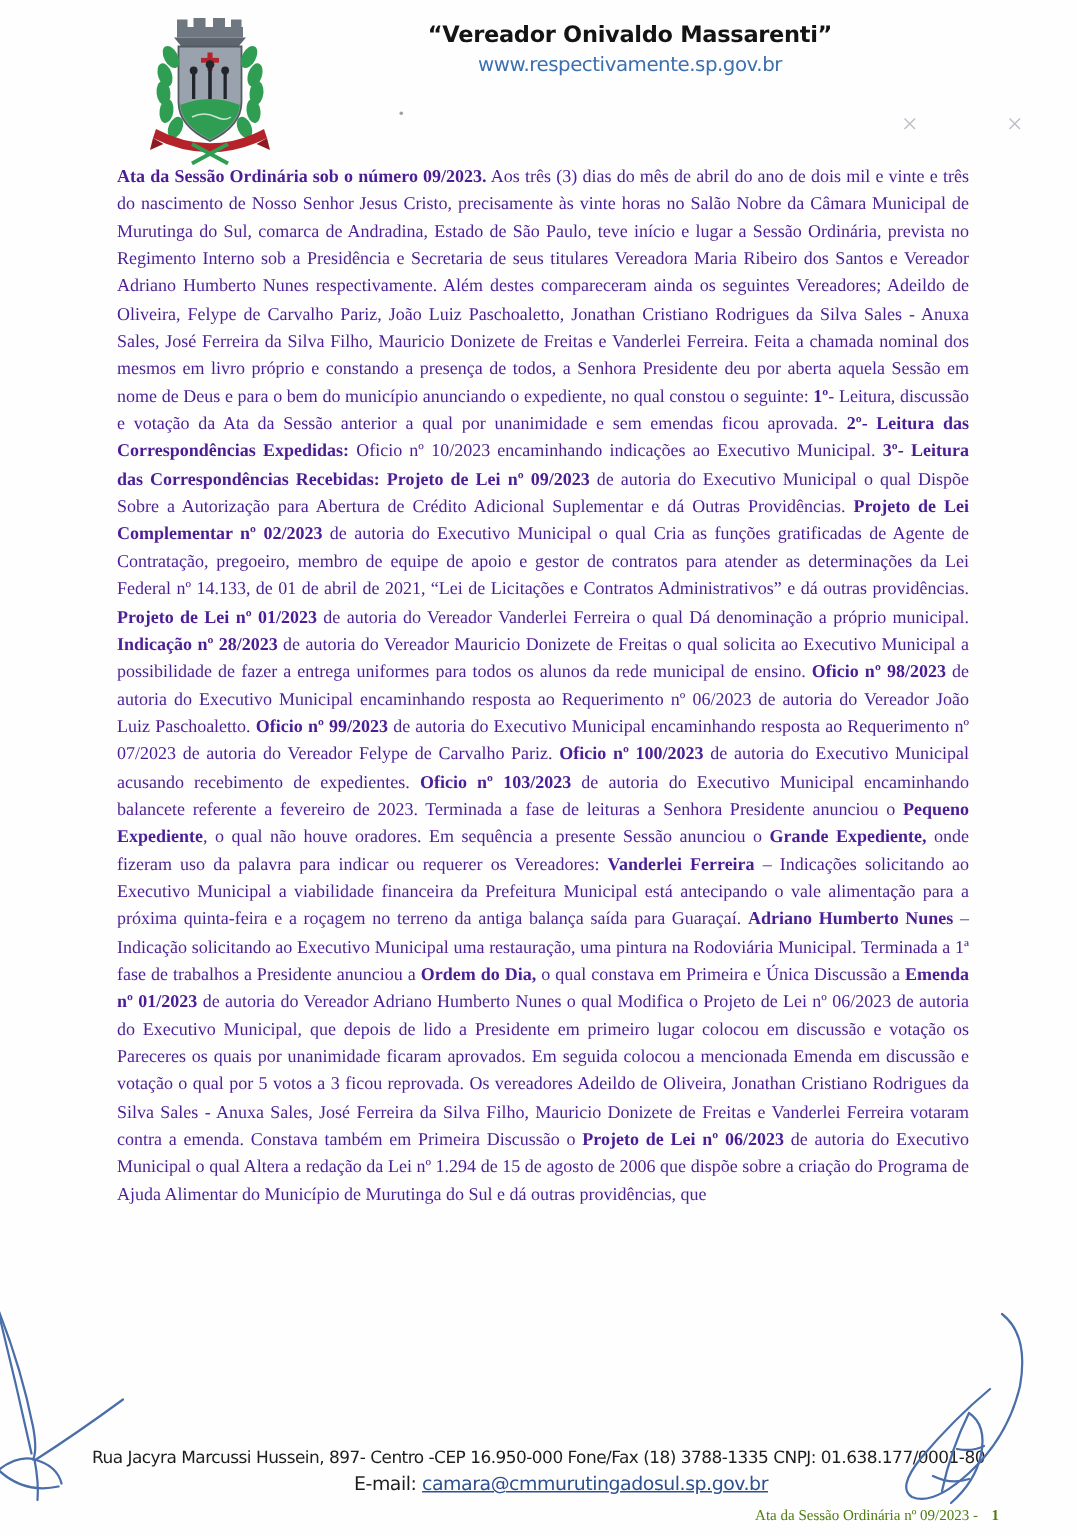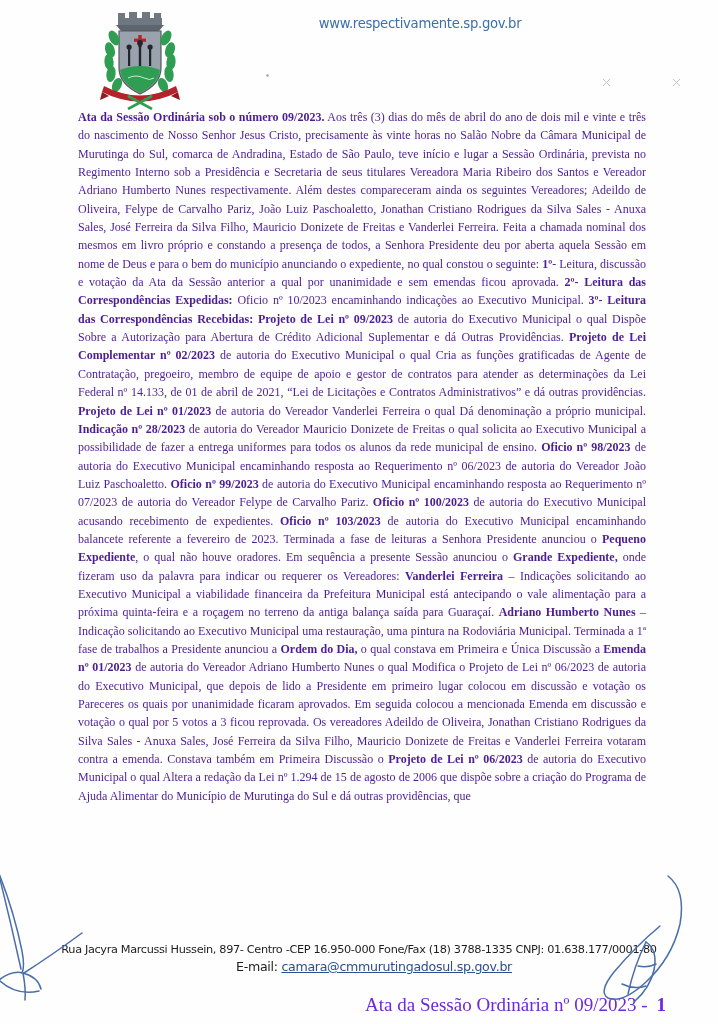--- a/index.html
+++ b/index.html
@@ -108,26 +108,26 @@
     color: #1d1d1d;
     margin-top: 3px;
     letter-spacing: -0.3px;
     padding-left: 30px;
   }
   .footer-email a {
     color: #2d4f8f;
     text-decoration: underline;
   }
   .footer-ref {
-    margin-top: 20px;
+    margin-top: 9px;
     text-align: right;
     padding-right: 52px;
     font-family: "Liberation Serif", "DejaVu Serif", serif;
-    font-size: 19px;
-    color: #6d28d9;
+    font-size: 10px;
+    color: #4d7c0f;
   }
   .footer-ref .pg { font-weight: bold; margin-left: 9px; }
 
   
   .ink {
     position: absolute;
     pointer-events: none;
   }
   .ink-left  { left: -6px;  bottom: 0px;  }
   .ink-right { right: -4px; bottom: 0px;  }
@@ -195,20 +195,21 @@
         <path d="M86 82 L88 90 L79 86 Z" fill="#8e1b21"></path>
 
         <g stroke="#2f9d52" stroke-width="2.6" fill="none">
           <path d="M36 86 L60 99"></path>
           <path d="M60 86 L36 99"></path>
         </g>
       </svg>
     </div>
 
     <div class="header-text">
+      <div class="org-subtitle">“Vereador Onivaldo Massarenti”</div>
       <div class="org-site">www.respectivamente.sp.gov.br</div>
     </div>
 
     <svg class="ink ink-tiny-1" width="9" height="9" viewBox="0 0 9 9">
       <path d="M1 1 L8 8 M8 1 L1 8" stroke="#b9bdc4" stroke-width="0.9"></path>
     </svg>
     <svg class="ink ink-tiny-2" width="9" height="9" viewBox="0 0 9 9">
       <path d="M1 1 L8 8 M8 1 L1 8" stroke="#b9bdc4" stroke-width="0.9"></path>
     </svg>
     <svg class="ink ink-dot" width="7" height="7" viewBox="0 0 7 7">

